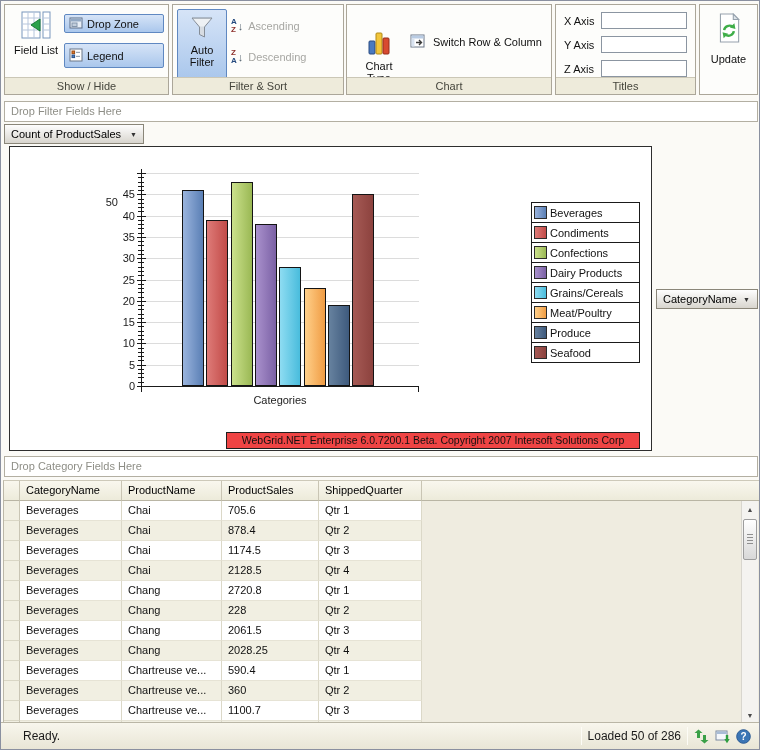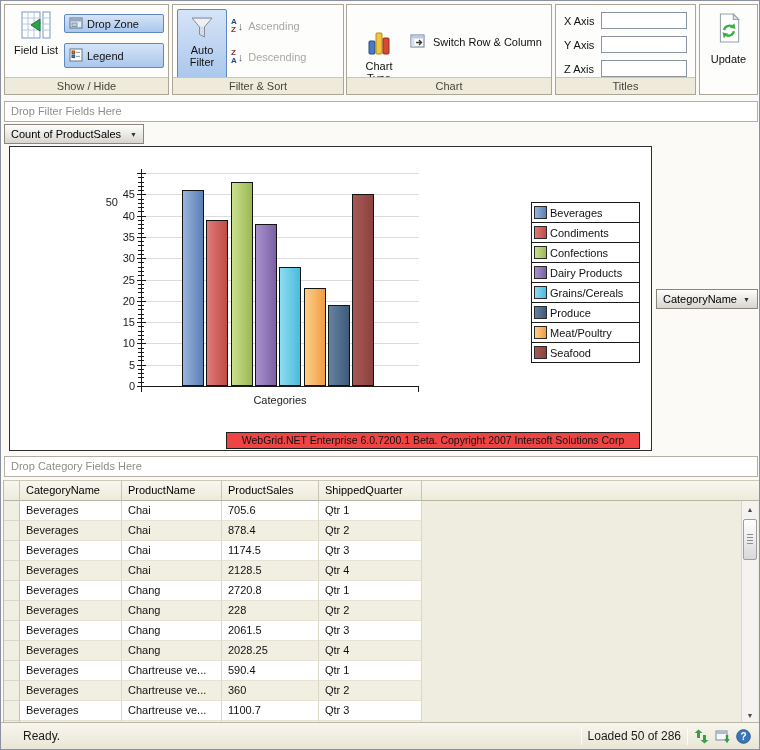--- a/index.html
+++ b/index.html
@@ -230,26 +230,26 @@
         </div>
         <div class="leg-row">
           <div class="leg-swatch" style="background: linear-gradient(90deg, rgb(169, 145, 204), rgb(123, 97, 165));"></div>
           <div class="leg-label">Dairy Products</div>
         </div>
         <div class="leg-row">
           <div class="leg-swatch" style="background: linear-gradient(90deg, rgb(142, 220, 242), rgb(73, 188, 220));"></div>
           <div class="leg-label">Grains/Cereals</div>
         </div>
         <div class="leg-row">
+          <div class="leg-swatch" style="background: linear-gradient(90deg, rgb(255, 208, 138), rgb(240, 156, 68));"></div>
+          <div class="leg-label">Meat/Poultry</div>
+        </div>
+        <div class="leg-row">
           <div class="leg-swatch" style="background: linear-gradient(90deg, rgb(103, 130, 159), rgb(62, 90, 125));"></div>
           <div class="leg-label">Produce</div>
-        </div>
-        <div class="leg-row">
-          <div class="leg-swatch" style="background: linear-gradient(90deg, rgb(255, 208, 138), rgb(240, 156, 68));"></div>
-          <div class="leg-label">Meat/Poultry</div>
         </div>
         <div class="leg-row">
           <div class="leg-swatch" style="background: linear-gradient(90deg, rgb(166, 90, 85), rgb(140, 66, 62));"></div>
           <div class="leg-label">Seafood</div>
         </div>
       </div>
     <div class="chart-footer">WebGrid.NET Enterprise 6.0.7200.1 Beta. Copyright 2007 Intersoft Solutions Corp</div>
   <div class="gridline" style="left: 132px; top: 218px; width: 277px;"></div>
       <div class="gridline" style="left: 132px; top: 196px; width: 277px;"></div>
       <div class="gridline" style="left: 132px; top: 175px; width: 277px;"></div>

